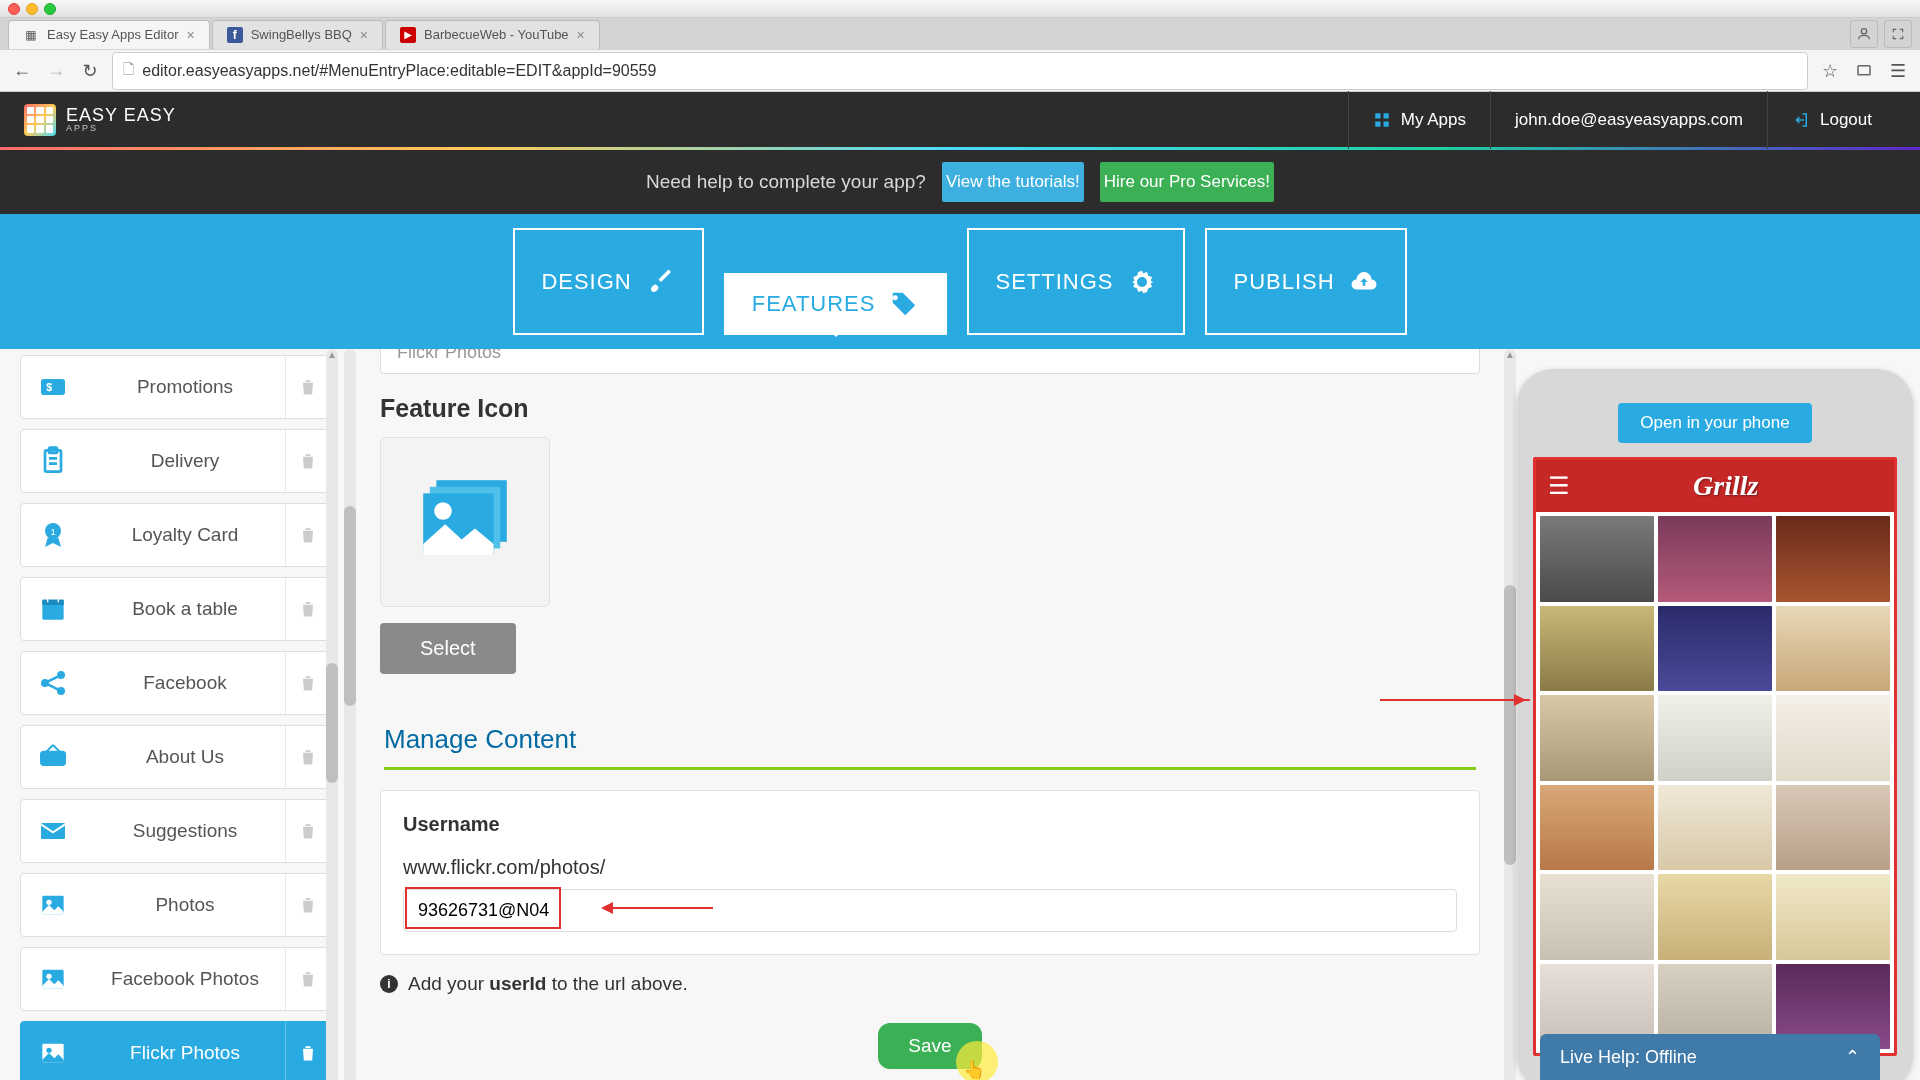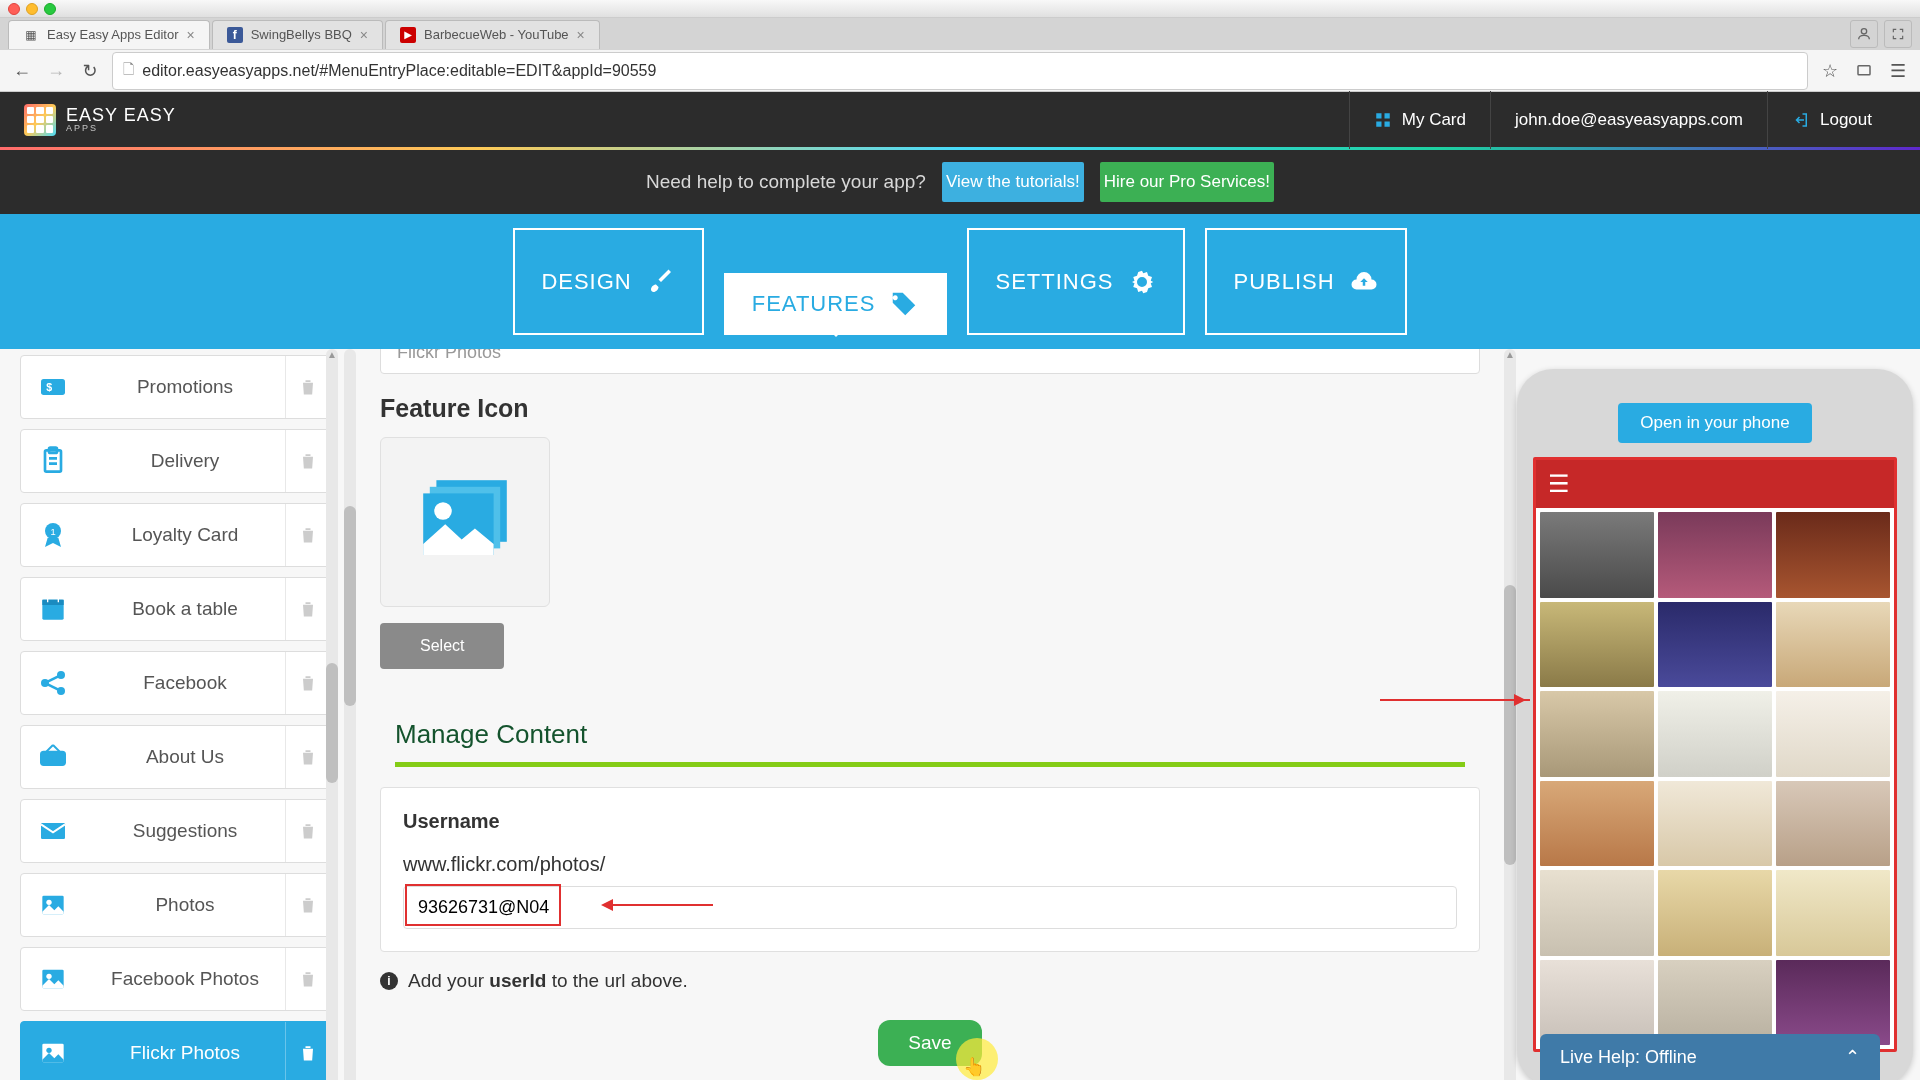--- a/index.html
+++ b/index.html
@@ -69,22 +69,22 @@
 
 .main { flex: 1; padding: 0 40px; position: relative; overflow: hidden; }
 .main-scroll-left, .main-scroll-right { position: absolute; top: 0; bottom: 0; width: 12px; background: #e8e8e8; border-radius: 6px; }
 .main-scroll-left { left: 4px; } .main-scroll-right { right: 4px; }
 .main-scroll-right .sidebar-thumb { top: 30%; height: 280px; }
 
 .feature-title-box { border: 1px solid #ddd; border-radius: 4px; padding: 10px 16px; margin-bottom: 20px; background: #fff; color: #999; font-size: 18px; margin-top: -18px; }
 .section-heading { font-size: 25px; font-weight: 600; color: #333; margin: 16px 0 14px; }
 .icon-card { width: 170px; height: 170px; background: #f3f3f3; border: 1px solid #e0e0e0; border-radius: 6px; display: flex; align-items: center; justify-content: center; margin-bottom: 16px; }
 .icon-card svg { width: 110px; height: 110px; }
-.select-btn { background: #8a8a8a; color: #fff; padding: 14px 40px; border: none; border-radius: 4px; font-size: 16px; cursor: pointer; }
-.manage-heading { font-size: 26px; color: #14532d; margin: 50px 15px 20px; font-weight: 400; border-bottom: 5px solid #84cc16; padding-bottom: 12px;}
+.select-btn { background: #8a8a8a; color: #fff; padding: 14px 40px; border: none; border-radius: 4px; font-size: 20px; cursor: pointer; }
+.manage-heading { font-size: 26px; color: #0369a1; margin: 50px 4px 20px; font-weight: 400; border-bottom: 3px solid #84cc16; padding-bottom: 12px;}
 .content-box { border: 1px solid #e0e0e0; border-radius: 4px; padding: 22px; background: #fff; }
 .field-label { font-size: 20px; font-weight: 600; color: #333; margin-bottom: 20px; }
 .url-prefix { font-size: 20px; color: #333; margin-bottom: 10px; font-weight: 500; }
 .text-input { width: 100%; padding: 10px 14px; border: 1px solid #ddd; border-radius: 4px; font-size: 18px; position: relative; }
 .input-highlight { position: absolute; border: 2px solid #e03030; pointer-events: none; }
 .info-row { display: flex; align-items: center; gap: 10px; margin-top: 18px; font-size: 19px; color: #333; }
 .info-icon { width: 18px; height: 18px; border-radius: 50%; background: #333; color: #fff; display: flex; align-items: center; justify-content: center; font-size: 12px; font-weight: bold; }
 .save-btn { background: #3cb054; color: #fff; padding: 12px 30px; border: none; border-radius: 12px; font-size: 19px; cursor: pointer; display: block; margin: 28px auto 0; position: relative; }
 .cursor-glow { position: absolute; width: 42px; height: 42px; border-radius: 50%; background: rgba(255,235,59,.7); right: -16px; bottom: -14px; }
 .cursor-hand { position: absolute; right: -4px; bottom: -12px; font-size: 18px; }
@@ -189,21 +189,21 @@
     </div>
   </div>
   <div class="header-spacer"></div>
   <div class="header-link">
     <svg viewBox="0 0 24 24" fill="#29abe2">
         <rect x="3" y="3" width="7" height="7"></rect>
         <rect x="14" y="3" width="7" height="7"></rect>
         <rect x="3" y="14" width="7" height="7"></rect>
         <rect x="14" y="14" width="7" height="7"></rect>
       </svg>
-    <span>My Card</span>
+    <span>My Apps</span>
   </div>
   <div class="header-link">
     <span>john.doe@easyeasyapps.com</span>
   </div>
   <div class="header-link">
     <svg viewBox="0 0 24 24" fill="none" stroke="#29abe2" stroke-width="2">
         <path d="M14 4h5v16h-5M10 8l-4 4 4 4M6 12h10"></path>
       </svg>
     <span>Logout</span>
   </div>
@@ -450,20 +450,21 @@
     </div>
   </div>
 
   <div class="preview">
     <div class="red-arrow" style="left:-140px;top:350px;width:150px"></div>
     <div class="phone-frame">
       <button class="open-phone">Open in your phone</button>
       <div class="phone-screen">
         <div class="phone-header">
           <span class="burger">☰</span>
+          <span class="phone-title">Grillz</span>
         </div>
         <div class="photo-grid">
           <div class="photo p1"></div>
           <div class="photo p2"></div>
           <div class="photo p3"></div>
           <div class="photo p4"></div>
           <div class="photo p5"></div>
           <div class="photo p6"></div>
           <div class="photo p7"></div>
           <div class="photo p8"></div>

